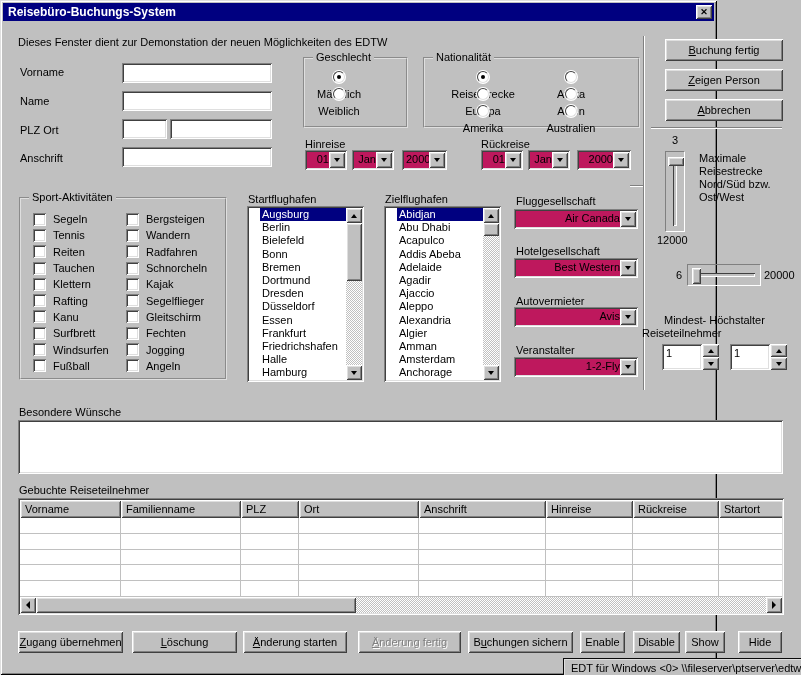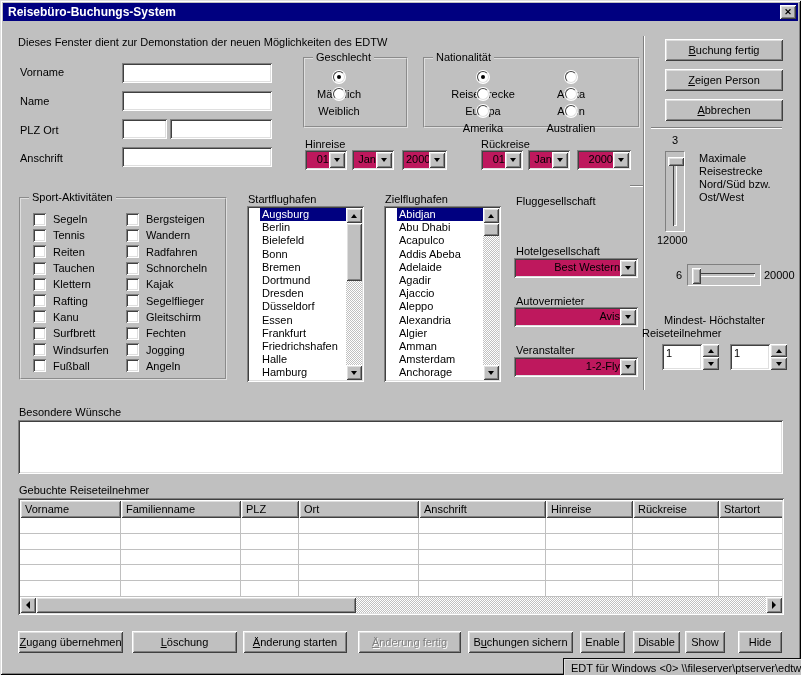--- a/index.html
+++ b/index.html
@@ -1,19 +1,19 @@
 <!DOCTYPE html>
 <html><head>
 <meta charset="utf-8">
 <style>
   * { margin:0; padding:0; box-sizing:border-box; }
   html,body { width:801px; height:675px; overflow:hidden; }
   body { font-family:"Liberation Sans",sans-serif; font-size:11px; color:#000; background:#c0c0c0; }
 
-  #window { position:relative; width:801px; height:675px; background:#c0c0c0;
+  #window { position:relative; width:717px; height:675px; background:#c0c0c0;
     box-shadow: inset 1px 1px 0 #dfdfdf, inset -1px -1px 0 #000,
                 inset 2px 2px 0 #fff, inset -2px -2px 0 #808080; }
 
   .titlebar { position:absolute; left:3px; top:3px; right:3px; height:18px; background:#000080;
     color:#fff; font-weight:bold; font-size:12px; display:flex; align-items:center; padding-left:5px; }
   .close-btn { position:absolute; right:2px; top:2px; width:16px; height:14px; cursor:default;
     display:flex; align-items:center; justify-content:center; font-size:9px; font-weight:bold; color:#000; }
 
   .raised { background:#c0c0c0;
     box-shadow: inset 1px 1px 0 #ffffff, inset -1px -1px 0 #404040,
@@ -412,20 +412,26 @@
           <span class="tri-up"></span>
         </div>
       <div class="sb-thumb-v raised" style="top:15px;height:13px"></div>
       <div class="sb-btn sb-bottom raised">
           <span class="tri-down"></span>
         </div>
     </div>
   </div>
 
   <div class="label" style="left:516px;top:195px">Fluggesellschaft</div>
+  <div class="combo" style="left:514px;top:209px;width:124px">
+    <div class="combo-field">Air Canada</div>
+    <div class="combo-arrow raised">
+        <span class="tri-down"></span>
+      </div>
+  </div>
   <div class="label" style="left:516px;top:245px">Hotelgesellschaft</div>
   <div class="combo" style="left:514px;top:258px;width:124px">
     <div class="combo-field">Best Western</div>
     <div class="combo-arrow raised">
         <span class="tri-down"></span>
       </div>
   </div>
   <div class="label" style="left:516px;top:295px">Autovermieter</div>
   <div class="combo" style="left:514px;top:307px;width:124px">
     <div class="combo-field">Avis</div>

